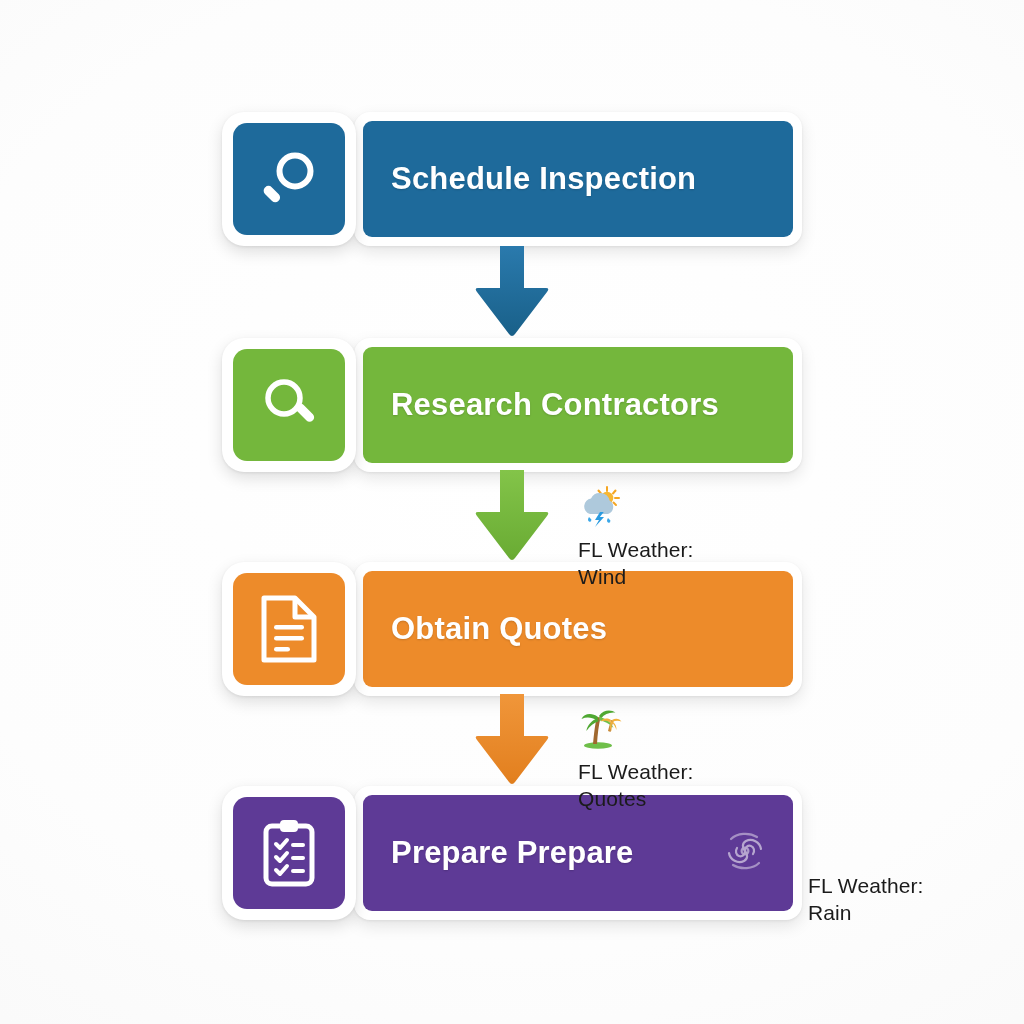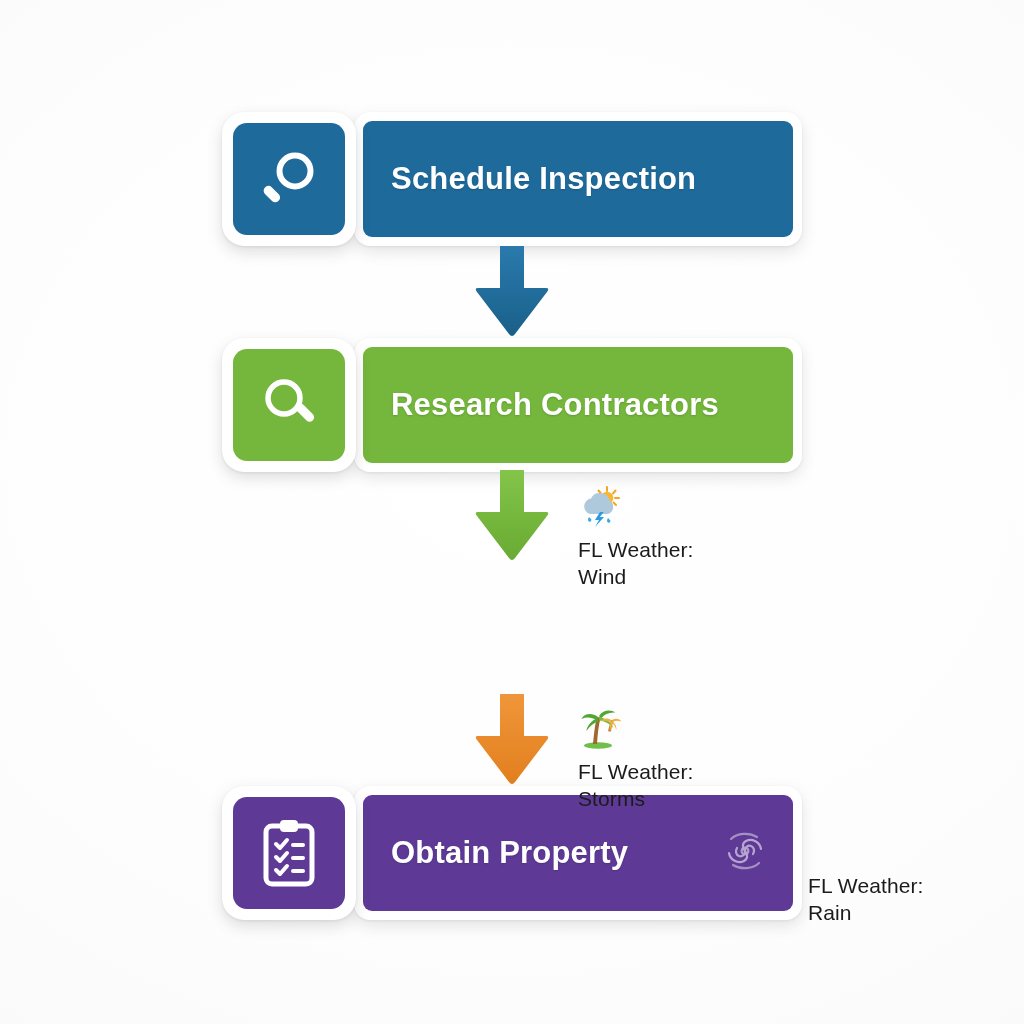--- a/index.html
+++ b/index.html
@@ -209,37 +209,55 @@
         <defs>
           <linearGradient id="ag1" x1="0" y1="0" x2="0" y2="1">
             <stop offset="0" stop-color="#83C449"></stop>
             <stop offset="1" stop-color="#69AB33"></stop>
           </linearGradient>
         </defs>
         <path d="M38 0 H62 V42 H84 Q88 42 85 46 L53 88 Q50 92 47 88 L15 46 Q12 42 16 42 H38 Z" fill="url(#ag1)"></path>
       </svg>
     </div>
 
+    <div class="step s2">
+      <div class="bar-plate"></div>
+      <div class="bar" style="background:#ED8B2A;">
+        <span class="bar-label">Obtain Quotes</span>
+      </div>
+      <div class="icon-plate"></div>
+      <div class="icon-tile" style="background:#ED8B2A;">
+        <span>
+          <svg width="62" height="70" viewBox="0 0 62 70" fill="none">
+            <path d="M6 4 H37 L56 23 V66 H6 Z" stroke="#ffffff" stroke-width="5" stroke-linejoin="round" fill="none"></path>
+            <path d="M37 4 V23 H56" stroke="#ffffff" stroke-width="5" stroke-linejoin="round" fill="none"></path>
+            <rect x="16" y="31" width="30" height="4.6" rx="2.3" fill="#ffffff"></rect>
+            <rect x="16" y="42" width="30" height="4.6" rx="2.3" fill="#ffffff"></rect>
+            <rect x="16" y="53" width="16" height="4.6" rx="2.3" fill="#ffffff"></rect>
+          </svg>
+        </span>
+      </div>
+    </div>
 
     <div class="arrow a2">
       <svg width="100" height="92" viewBox="0 0 100 92">
         <defs>
           <linearGradient id="ag2" x1="0" y1="0" x2="0" y2="1">
             <stop offset="0" stop-color="#F0963A"></stop>
             <stop offset="1" stop-color="#E27F1E"></stop>
           </linearGradient>
         </defs>
         <path d="M38 0 H62 V42 H84 Q88 42 85 46 L53 88 Q50 92 47 88 L15 46 Q12 42 16 42 H38 Z" fill="url(#ag2)"></path>
       </svg>
     </div>
 
     <div class="step s3">
       <div class="bar-plate"></div>
       <div class="bar" style="background:#5E3A96;">
-        <span class="bar-label">Obtain Property</span>
+        <span class="bar-label">Prepare Prepare</span>
         <span class="bar-watermark">
           <svg width="56" height="56" viewBox="0 0 56 56" fill="none" stroke="#ffffff" stroke-width="2.2" stroke-linecap="round">
             <path d="M28 28 C25 25 25 20 29 18 C35 15 43 19 44 26"></path>
             <path d="M28 28 C31 31 31 36 27 38 C21 41 13 37 12 30"></path>
             <path d="M28 28 C28 24 31 22 34 23 C37 24 38 28 36 31"></path>
             <path d="M28 28 C28 32 25 34 22 33 C19 32 18 28 20 25"></path>
             <path d="M14 16 C20 10 32 9 40 14" opacity="0.8"></path>
             <path d="M42 40 C36 46 24 47 16 42" opacity="0.8"></path>
             <circle cx="28" cy="28" r="3.4" opacity="0.9"></circle>
           </svg>
@@ -302,21 +320,21 @@
           <g fill="#F2B13B">
             <path d="M33 14 C29 11.4 24.6 12.4 22.6 15.4 C26 14.4 29.6 14.6 32.4 16.4 Z"></path>
             <path d="M34 14 C37.6 11.6 42 12.6 43.4 15.6 C40.4 14.4 37 14.6 34.6 16 Z"></path>
             <path d="M33.4 15 C31.4 18.6 31.6 22.6 33.6 25 C33 21.6 33.4 18.6 34.6 16.6 Z"></path>
             <path d="M34.4 15.2 C37.4 17.4 38.8 21 38.4 24 C37.4 20.6 36 18 34 16.4 Z"></path>
           </g>
         </svg>
       </span>
       <span class="weather-text">
         <span class="wt-line">FL Weather:</span>
-        <span class="wt-line">Storms</span>
+        <span class="wt-line">Quotes</span>
       </span>
     </div>
 
     <div class="weather w2">
       <span class="weather-emoji">
         <svg width="44" height="44" viewBox="0 0 44 44"></svg>
       </span>
       <span class="weather-text">
         <span class="wt-line">FL Weather:</span>
         <span class="wt-line">Rain</span>

